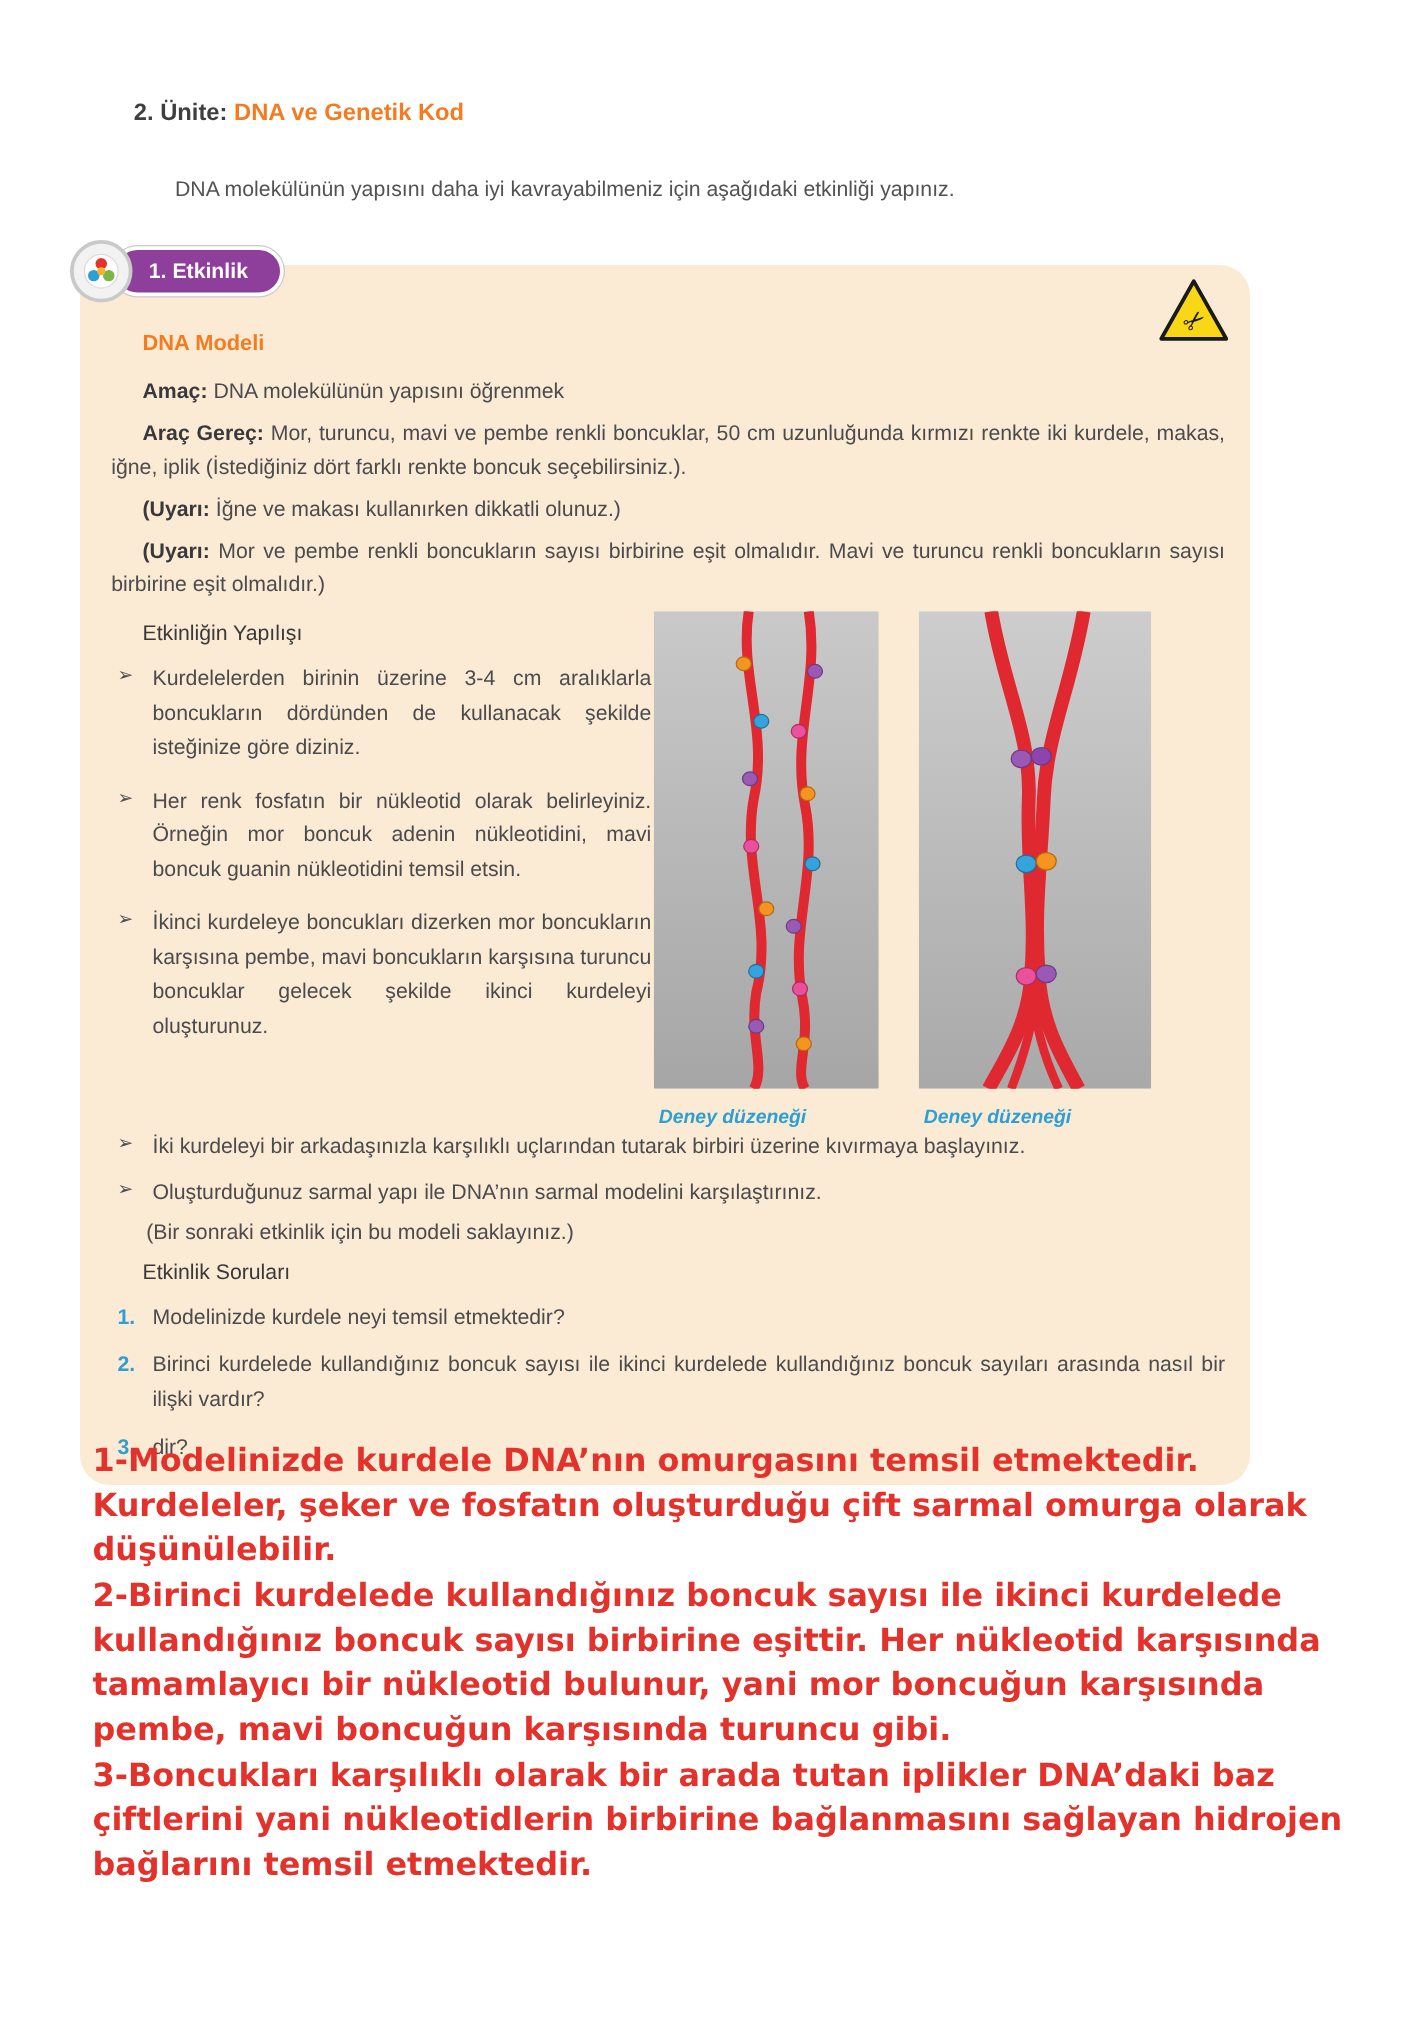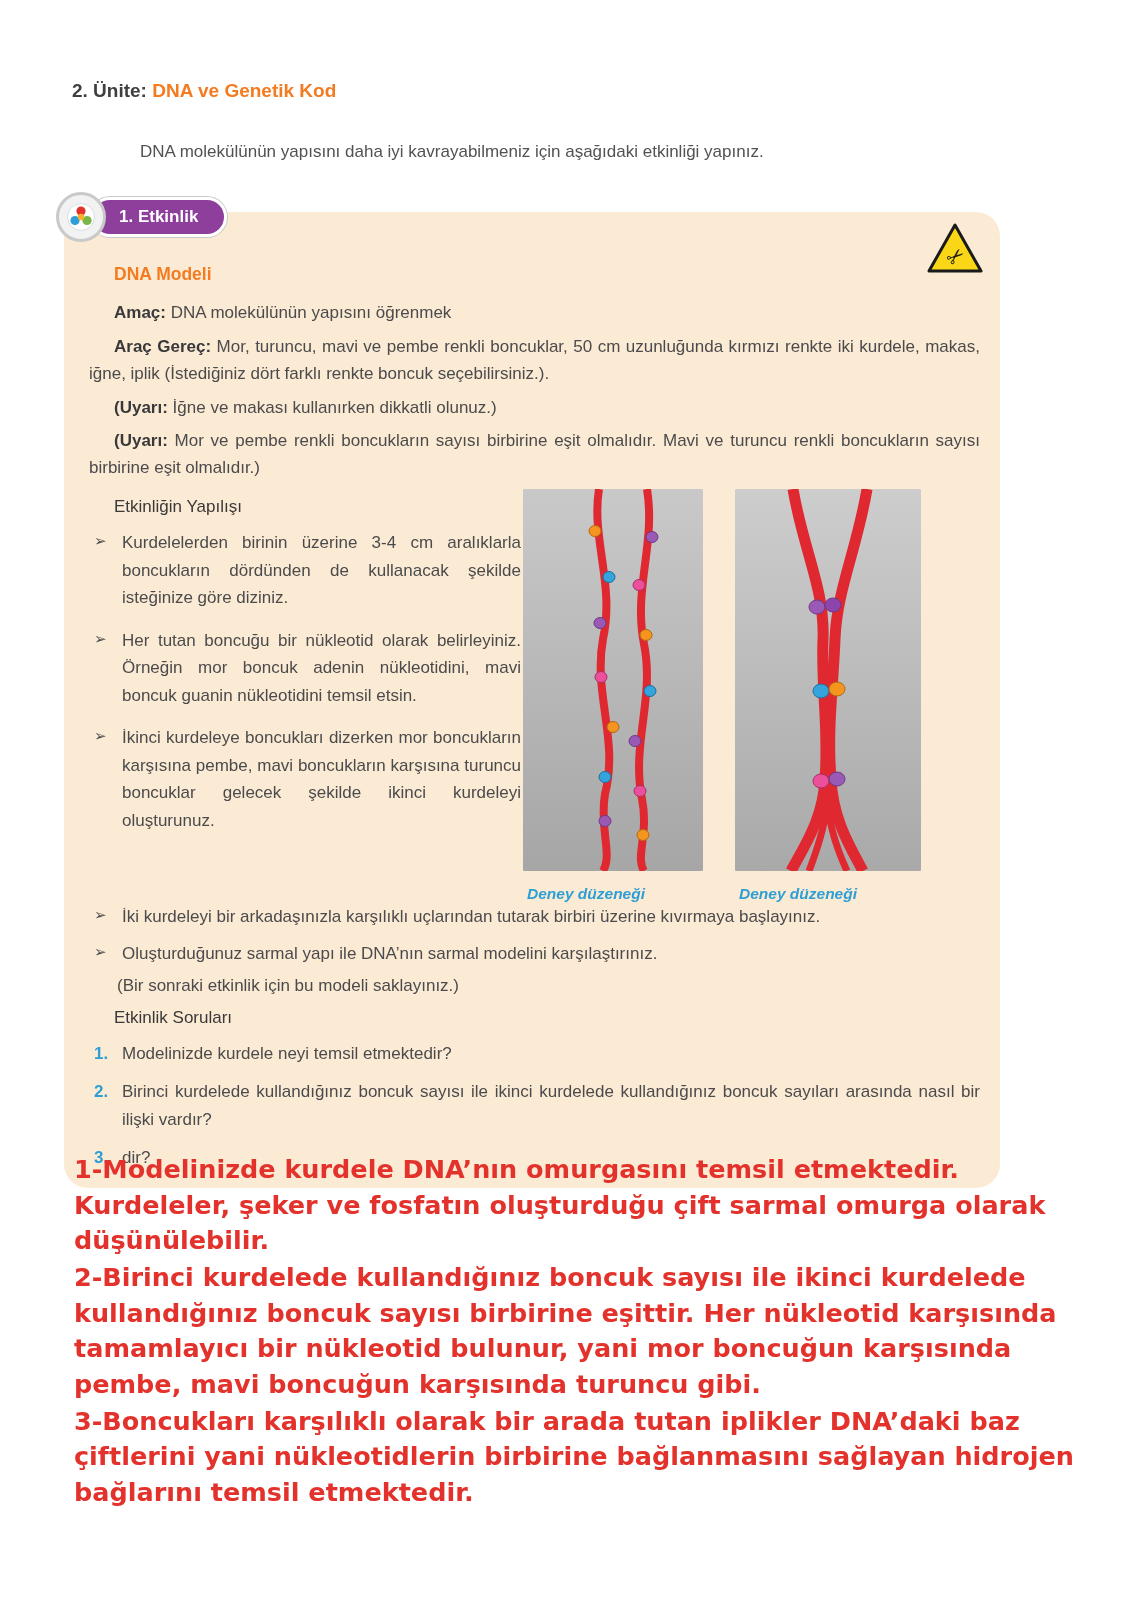--- a/index.html
+++ b/index.html
@@ -4,21 +4,21 @@
 <style>
   * { margin:0; padding:0; box-sizing:border-box; }
   html,body { background:#ffffff; }
   body {
     width:1133px; height:1615px; position:relative; overflow:hidden;
     font-family:"Liberation Sans", sans-serif; color:#4b4b4d;
   }
   .page { padding-top:80px; }
 
   
-  .unit-line { margin-left:72px; font-size:19px; font-weight:bold; }
+  .unit-line { margin-left:107px; font-size:19px; font-weight:bold; }
   .unit-label { color:#3f3f41; }
   .unit-title { color:#f47b20; }
   .intro { margin:40px 60px 0 140px; font-size:17px; color:#525254; }
 
   
   .activity-wrap { position:relative; margin:50px 133px 0 64px; }
   .activity-box {
     background:#fcebd4; border-radius:24px;
     padding:52px 20px 6px 25px;
   }
@@ -119,21 +119,21 @@
       <p class="p"><span class="b">(Uyarı:</span> <span>İğne ve makası kullanırken dikkatli olunuz.)</span></p>
 
       <p class="p"><span class="b">(Uyarı:</span> <span>Mor ve pembe renkli boncukların sayısı birbirine eşit olmalıdır. Mavi ve turuncu renkli boncukların sayısı birbirine eşit olmalıdır.)</span></p>
 
       <div class="row">
 
         <div class="col-steps">
           <h4 class="section-heading">Etkinliğin Yapılışı</h4>
           <ul class="steps">
             <li>Kurdelelerden birinin üzerine 3-4 cm aralıklarla boncukların dördünden de kullanacak şekilde isteğinize göre diziniz.</li>
-            <li>Her tutan boncuğu bir nükleotid olarak belirleyiniz. Örneğin mor boncuk adenin nükleotidini, mavi boncuk guanin nükleotidini temsil etsin.</li>
+            <li>Her renk fosfatın bir nükleotid olarak belirleyiniz. Örneğin mor boncuk adenin nükleotidini, mavi boncuk guanin nükleotidini temsil etsin.</li>
             <li>İkinci kurdeleye boncukları dizerken mor boncukların karşısına pembe, mavi boncukların karşısına turuncu boncuklar gelecek şekilde ikinci kurdeleyi oluşturunuz.</li>
           </ul>
         </div>
 
         <div class="col-photos">
 
           <figure class="figure">
             <svg class="photo" width="180" height="382" viewBox="0 0 180 382" aria-hidden="true">
               <defs>
                 <linearGradient id="bg1" x1="0" y1="0" x2="0" y2="1">

